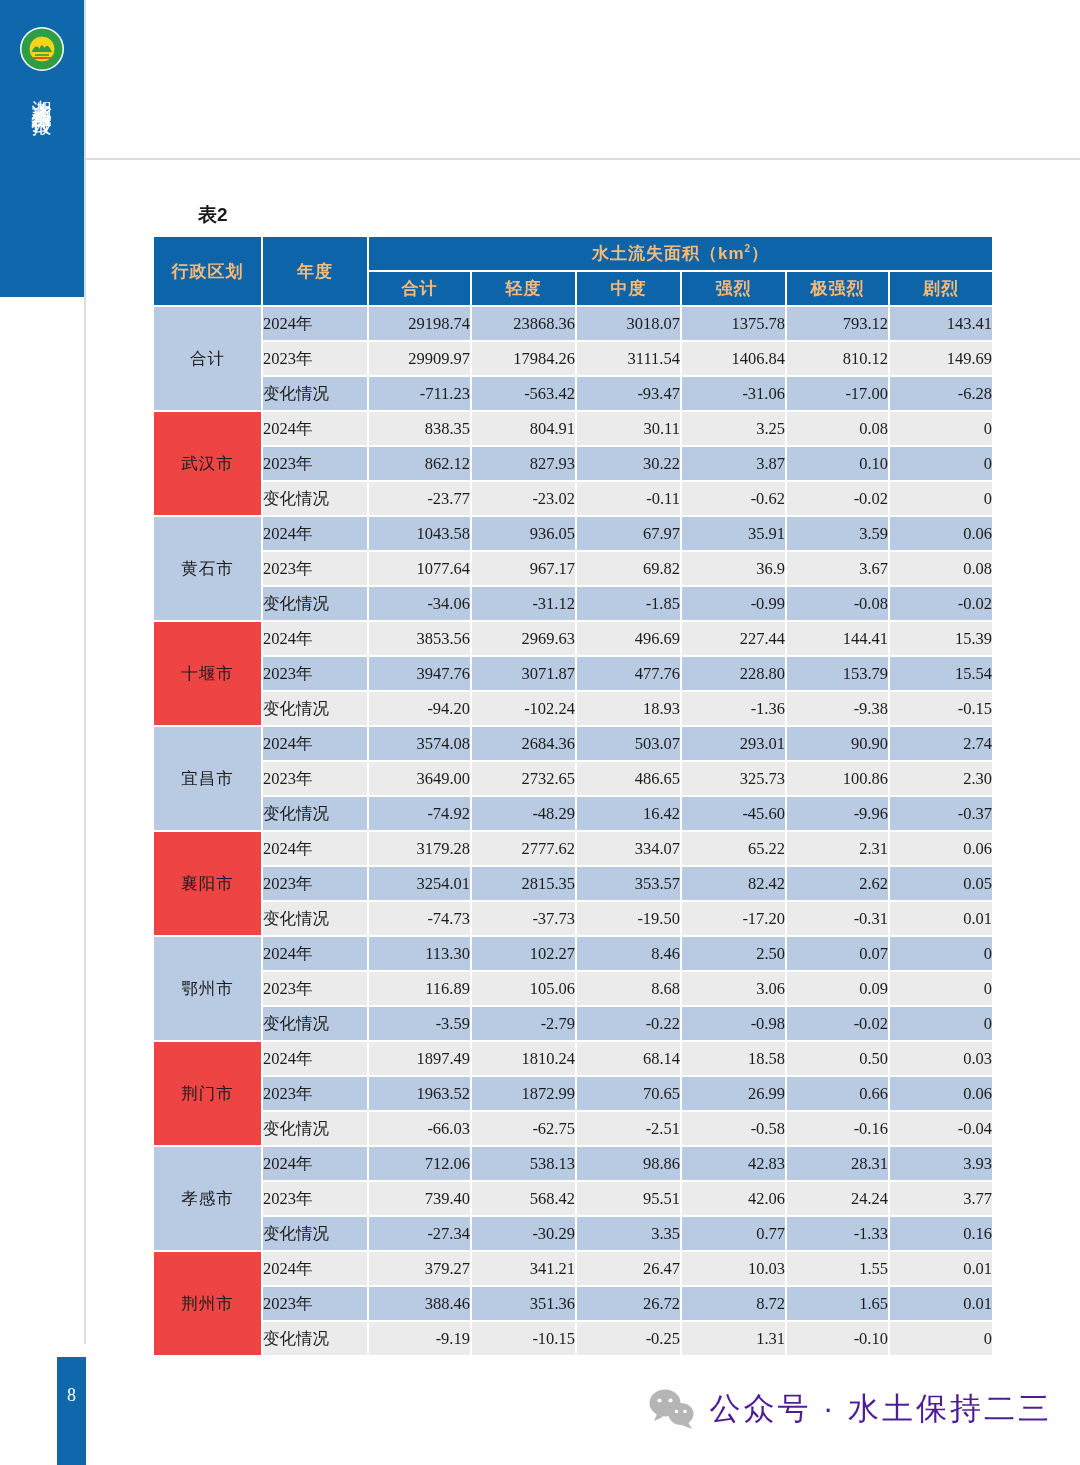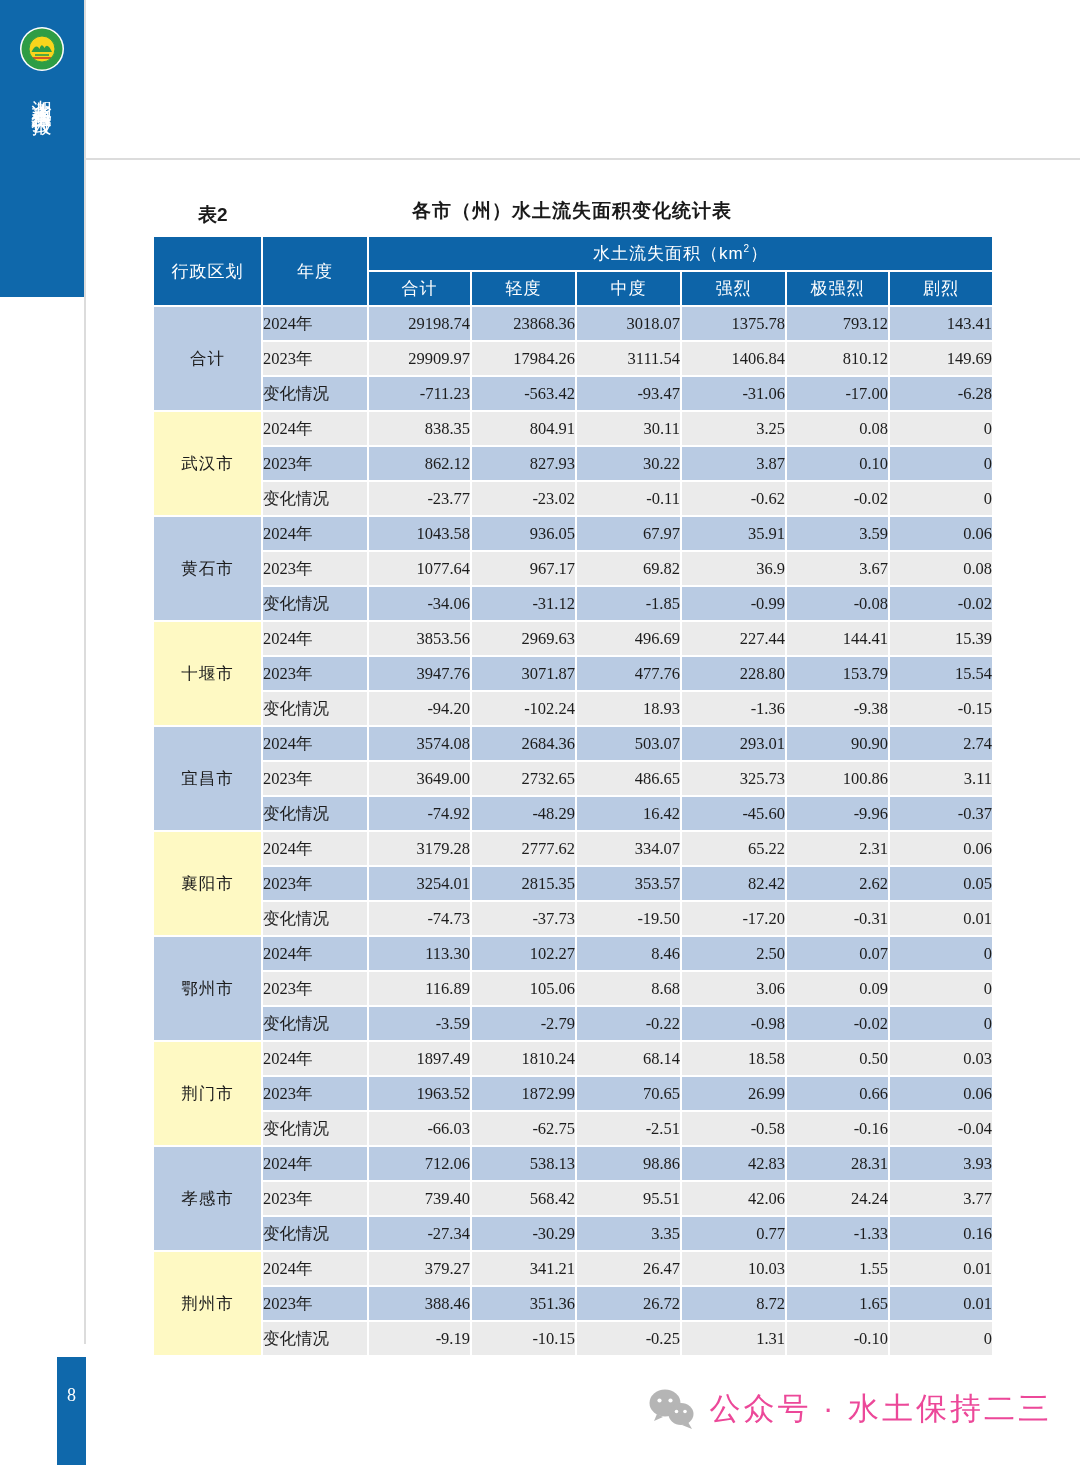--- a/index.html
+++ b/index.html
@@ -23,36 +23,36 @@
   
   .caption-row { position:absolute; left:152px; top:198px; width:840px; height:32px; }
   .table-label { position:absolute; left:0; top:4px; font-size:19px; font-weight:700; color:#1a1a1a;margin-left:46px; }
   .table-title { position:absolute; left:0; right:0; text-align:center; font-size:19px;
                  font-weight:700; color:#1a1a1a; letter-spacing:1px; }
 
   
   table.stats { position:absolute; left:152px; top:235px; width:840px;
                 border-collapse:collapse; table-layout:fixed; }
   table.stats th, table.stats td { border:2px solid #ffffff; padding:0; }
-  table.stats th { background:#0d64a8; color:#ffffff; font-size:17px; font-weight:400;
+  table.stats th { background:#0d64a8; color:#fdba74; font-size:17px; font-weight:700;
                    height:35px; text-align:center; letter-spacing:1px; }
   th.group-th sup { font-size:10px; }
   table.stats td { height:35px; font-size:16.5px; color:#1c1c1c;
                    font-family:"Liberation Serif","DejaVu Serif",serif; }
   td.region-cell { text-align:center; letter-spacing:1px; }
   td.year-cell   { }
   td.num-cell    { text-align:right; padding-right:10px; }
   tr.row-blue td.year-cell, tr.row-blue td.num-cell { background:#b9cbe3; }
   tr.row-gray td.year-cell, tr.row-gray td.num-cell { background:#ebebeb; }
   td.cell-blue { background:#b9cbe3; }
-  td.cell-gray { background:#fef9c3; }
+  td.cell-gray { background:#ef4444; }
 
   
   .watermark { position:absolute; right:28px; top:1388px; display:flex; align-items:center;
-               gap:14px; color:#ec4899; }
+               gap:14px; color:#4c1d95; }
   .watermark-text { font-size:31px; letter-spacing:3px; }
 </style>
 </head>
 <body>
 
 <div class="sidebar-top">
   <svg class="emblem" width="46" height="46" viewBox="0 0 46 46">
     <circle cx="23" cy="23" r="22" fill="#ffffff"></circle>
     <circle cx="23" cy="23" r="20.5" fill="#2e9d45"></circle>
     <circle cx="23" cy="23" r="13" fill="#f8d51c"></circle>
@@ -64,21 +64,20 @@
   <div class="sidebar-title">湖北省水土保持公报</div>
 </div>
 <div class="vline"></div>
 <div class="hline"></div>
 <div class="page-num-block">
   <span class="page-num">8</span>
 </div>
 
 <div class="caption-row">
   <span class="table-label">表2</span>
-  <span class="table-title">各市（州）水土流失面积变化统计表</span>
 </div>
 
 <table class="stats">
   <colgroup>
     <col style="width:109px">
       <col style="width:106px">
       <col style="width:103px">
       <col style="width:105px">
     <col style="width:105px">
       <col style="width:105px">
@@ -223,21 +222,21 @@
         <td class="num-cell">90.90</td>
         <td class="num-cell">2.74</td>
       </tr>
       <tr class="row-gray">
         <td class="year-cell">2023年</td>
         <td class="num-cell">3649.00</td>
         <td class="num-cell">2732.65</td>
         <td class="num-cell">486.65</td>
         <td class="num-cell">325.73</td>
         <td class="num-cell">100.86</td>
-        <td class="num-cell">3.11</td>
+        <td class="num-cell">2.30</td>
       </tr>
       <tr class="row-blue">
         <td class="year-cell">变化情况</td>
         <td class="num-cell">-74.92</td>
         <td class="num-cell">-48.29</td>
         <td class="num-cell">16.42</td>
         <td class="num-cell">-45.60</td>
         <td class="num-cell">-9.96</td>
         <td class="num-cell">-0.37</td>
       </tr>

